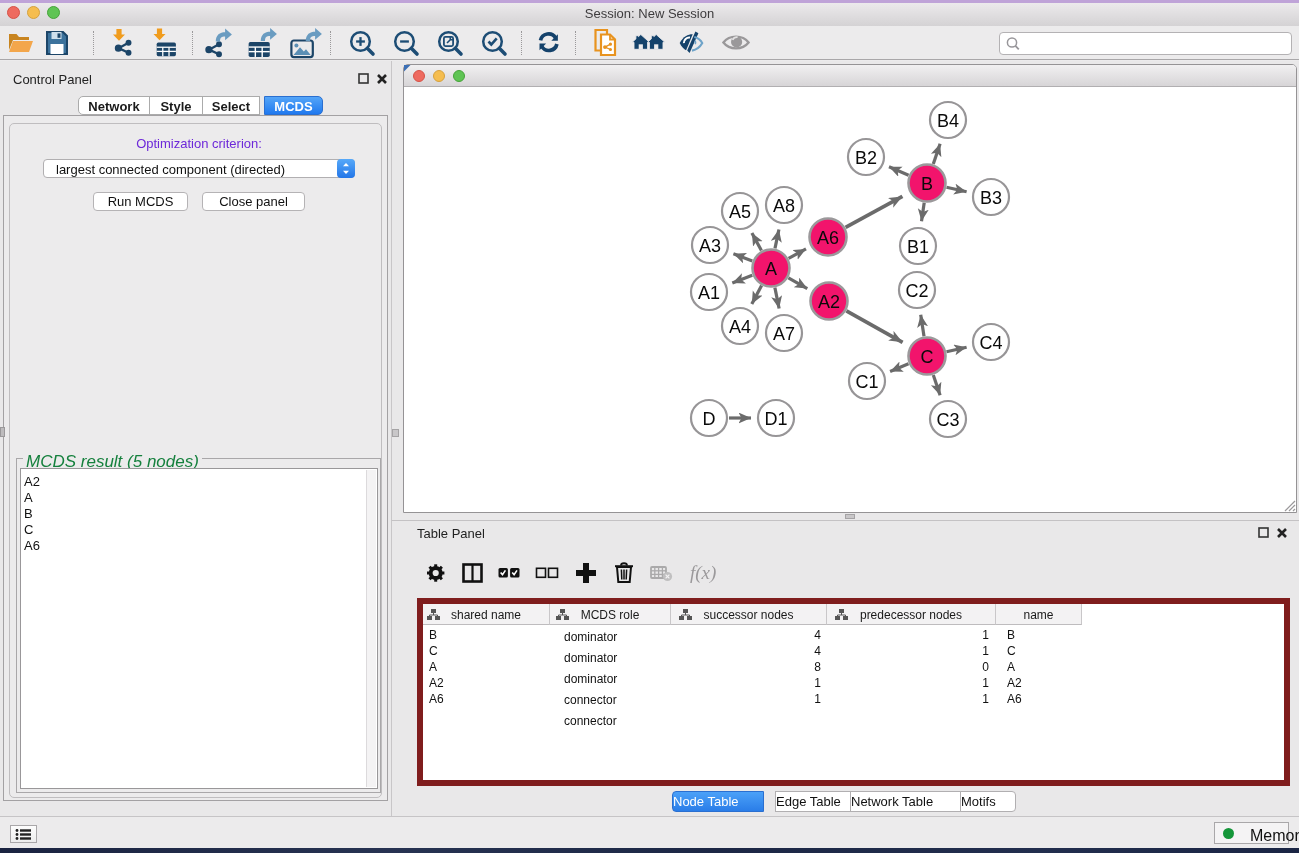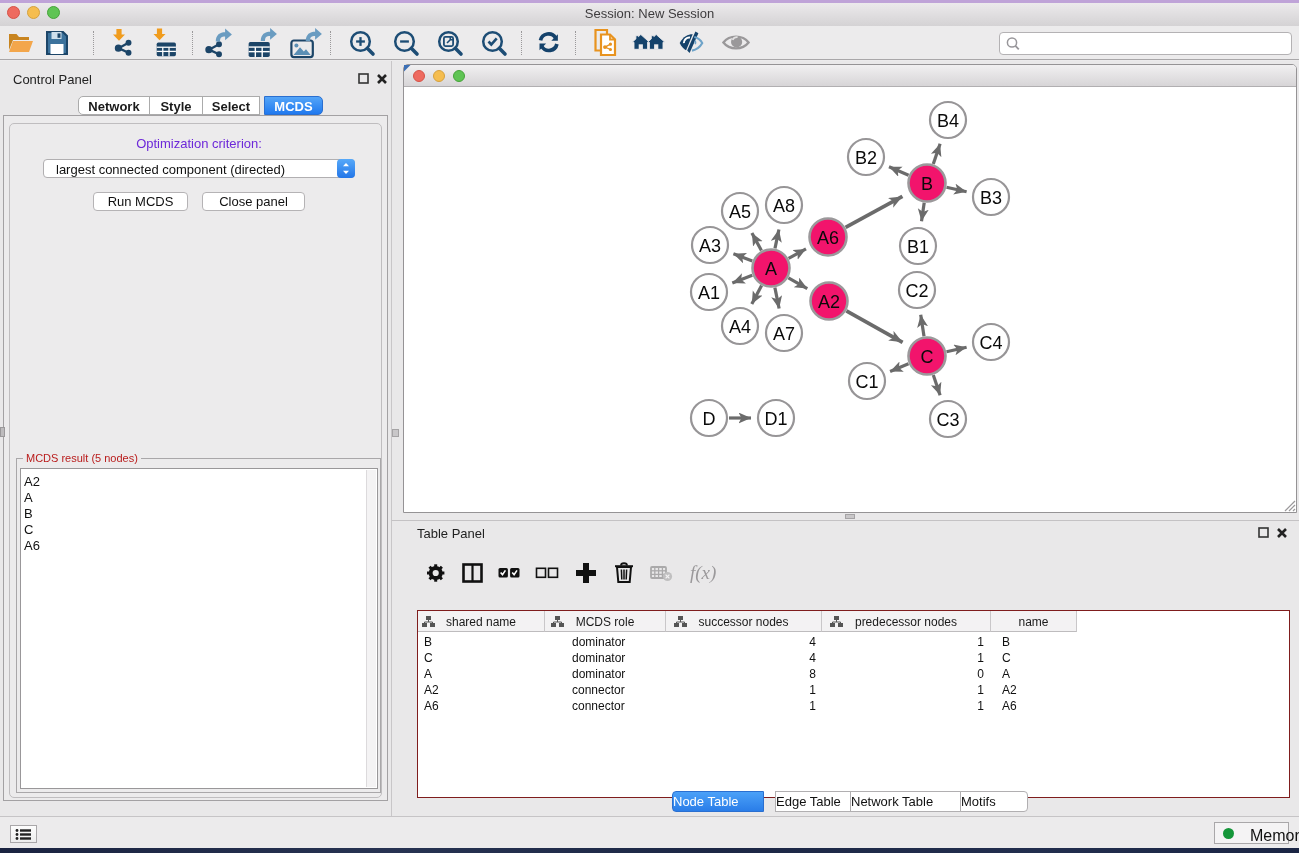--- a/index.html
+++ b/index.html
@@ -31,36 +31,36 @@
 #innerpane{left:9px;top:123px;width:373px;height:675px;border:1px solid #bfbdbf;border-radius:5px;box-sizing:border-box;}
 #optlabel{left:8px;top:136px;width:382px;text-align:center;font-size:13px;color:#6d28d9;}
 #combo{left:43px;top:159px;width:312px;height:19px;background:#fff;border:1px solid #b1afb1;border-radius:4px;box-sizing:border-box;}
 #combo .ctext{position:absolute;left:12px;top:2px;font-size:13px;color:#111;}
 #combo .stepper{position:absolute;right:-1px;top:-1px;width:18px;height:19px;border-radius:4px;
  background:linear-gradient(#57a9f9,#2376e8);}
 .btn{position:absolute;height:19px;background:#ffffff;border:1px solid #b5b3b5;border-radius:4px;
  font-size:13px;text-align:center;line-height:18px;color:#111;box-sizing:border-box;}
 
 #groupbox{left:16px;top:458px;width:365px;height:335px;border:1px solid #a9a7a9;box-sizing:border-box;}
-#grouptitle{left:23px;top:452px;background:#ecebec;padding:0 3px;font-size:11px;color:#b91c1c;}
+#grouptitle{left:23px;top:452px;background:#ecebec;padding:0 3px;font-size:17px;color:#15803d;font-style:italic;}
 #mcdslist{left:20px;top:468px;width:358px;height:321px;background:#fff;border:1px solid #999799;box-sizing:border-box;}
 #mcdslist .sbar{position:absolute;right:1px;top:1px;width:9px;height:317px;background:#f4f3f4;border-left:1px solid #dcdadc;}
 #mcdslist .li{position:absolute;left:3px;font-size:13px;color:#111;}
 
 #iwin{left:403px;top:64px;width:894px;height:449px;background:#fff;border:1px solid #959395;
  border-radius:5px 5px 0 0;box-sizing:border-box;}
 #iwinbar{position:absolute;left:0;top:0;width:100%;height:21px;background:linear-gradient(#f1f0f1,#d7d5d7);
  border-bottom:1px solid #b1afb1;border-radius:4px 4px 0 0;}
 #iwinbar .t1{left:8.5px;top:5px;width:10px;height:10px;background:#ee6a5f;border:1px solid #d65247;}
 #iwinbar .t2{left:28.5px;top:5px;width:10px;height:10px;background:#f5bd4f;border:1px solid #d6a13d;}
 #iwinbar .t3{left:48.5px;top:5px;width:10px;height:10px;background:#5fc454;border:1px solid #46a33a;}
 #iwintitle{position:absolute;left:0;top:3px;width:100%;text-align:center;font-size:13px;color:#2e2c2e;}
 
 #tpTitle{left:417px;top:526px;font-size:13px;color:#222;}
-#tscroll{left:417px;top:598px;width:873px;height:188px;background:#fff;border:1px solid #7f1d1d;box-sizing:border-box;margin-top:12px;}
+#tscroll{left:417px;top:598px;width:873px;height:188px;background:#fff;border:6px solid #7f1d1d;box-sizing:border-box;}
 .th{position:absolute;top:0;height:21px;background:#f3f2f3;border-right:1px solid #c9c7c9;border-bottom:1px solid #bebcbe;box-sizing:border-box;}
 .th .lbl{position:absolute;top:4px;width:100%;text-align:center;font-size:12px;color:#1a1a1a;}
 .cell{position:absolute;font-size:12px;color:#111;}
 
 .btab{position:absolute;top:791px;height:21px;background:#fff;border:1px solid #b1afb1;box-sizing:border-box;
  font-size:13px;text-align:left;line-height:19px;color:#111;}
 
 #statusbar{left:0;top:816px;width:1299px;height:32px;background:#ecebec;border-top:1px solid #c6c4c6;}
 #deskBottom{left:0;top:848px;width:1299px;height:5px;background:linear-gradient(90deg,#1a2340,#273352 30%,#1c2745 55%,#222e4e 80%,#1a2544);}
 #memBtn{left:1214px;top:822px;width:75px;height:22px;background:#f4f3f4;border:1px solid #a9a7a9;box-sizing:border-box;}
@@ -470,30 +470,30 @@
           <rect x="8" y="7" width="5" height="4"></rect>
           <path d="M6.5 4 V6 M2.5 7 V6 H10.5 V7" stroke="#555" fill="none"></path>
         </g>
       </svg>
       <div class="lbl">predecessor nodes</div>
     </div>
   <div class="th" style="left:573px;width:86px">
       <div class="lbl">name</div>
     </div>
   <div class="cell" style="left:6px;top:23px;line-height:16px">B<br>C<br>A<br>A2<br>A6</div>
-  <div class="cell" style="left:154px;top:23px;line-height:16px">dominator<br>dominator<br>dominator<br>connector<br>connector</div>
+  <div class="cell" style="left:141px;top:23px;line-height:21px">dominator<br>dominator<br>dominator<br>connector<br>connector</div>
   <div class="cell" style="left:298px;top:23px;width:100px;text-align:right;line-height:16px">4<br>4<br>8<br>1<br>1</div>
   <div class="cell" style="left:466px;top:23px;width:100px;text-align:right;line-height:16px">1<br>1<br>0<br>1<br>1</div>
   <div class="cell" style="left:584px;top:23px;line-height:16px">B<br>C<br>A<br>A2<br>A6</div>
 </div>
 
 <div class="abs btab" style="left:672px;width:92px;border-radius:4px 0 0 4px;background:linear-gradient(#4ba1f8,#2a7de8);color:#fff;border-color:#2a6fd0">Node Table</div>
 <div class="abs btab" style="left:763px;width:88px;margin-left:12px;">Edge Table</div>
 <div class="abs btab" style="left:850px;width:111px;">Network Table</div>
-<div class="abs btab" style="left:960px;width:68px;border-radius:0 4px 4px 0">Motifs</div>
+<div class="abs btab" style="left:960px;width:56px;border-radius:0 4px 4px 0">Motifs</div>
 
 <div class="abs" id="statusbar"></div>
 <div class="abs" id="listBtn"><svg width="25" height="16">
       <g fill="#222">
         <circle cx="6" cy="4.5" r="1.4"></circle>
         <rect x="9" y="3.3" width="11" height="2.4"></rect>
         <circle cx="6" cy="8.5" r="1.4"></circle>
         <rect x="9" y="7.3" width="11" height="2.4"></rect>
         <circle cx="6" cy="12.5" r="1.4"></circle>
         <rect x="9" y="11.3" width="11" height="2.4"></rect>

